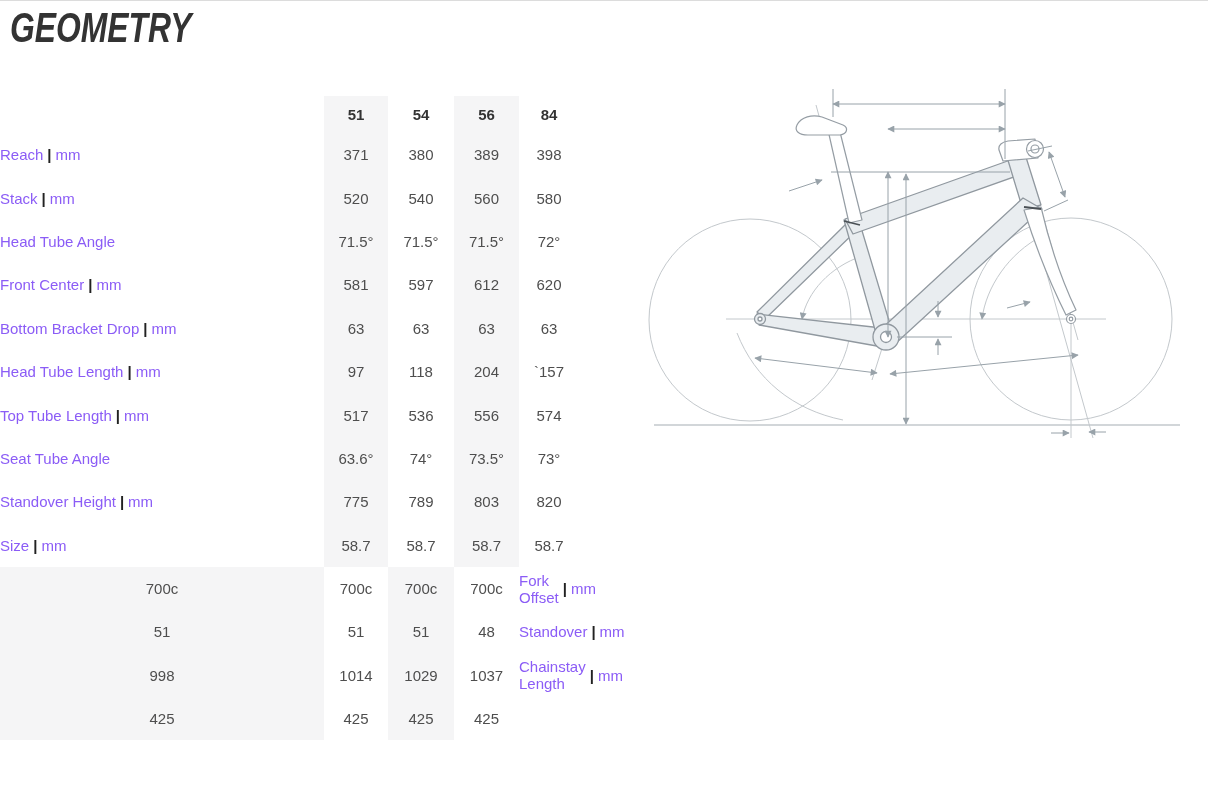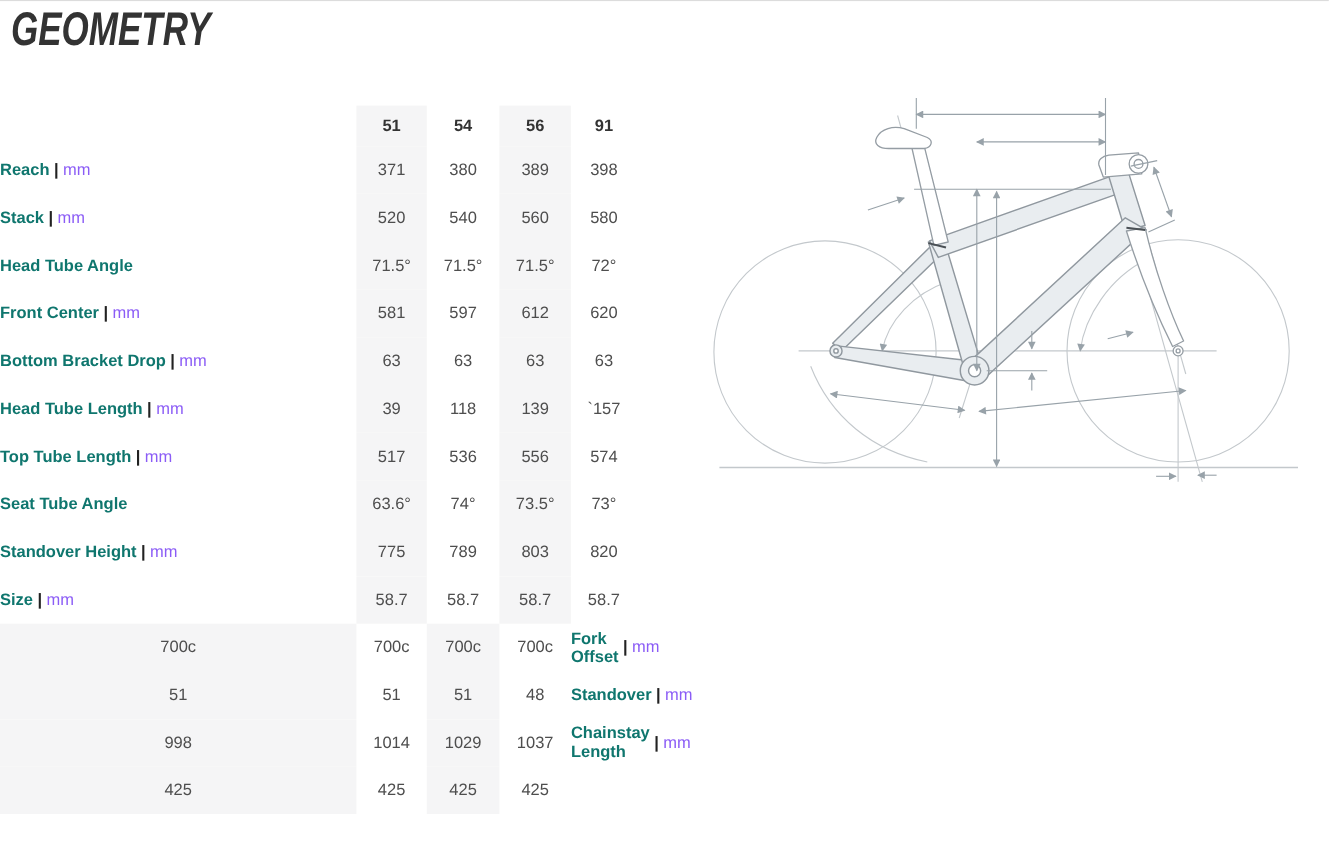--- a/index.html
+++ b/index.html
@@ -16,36 +16,36 @@
   .geo-table{
     position:absolute;left:0;top:95px;
     display:grid;
     grid-template-columns:324px 64px 66px 65px 60px;
     grid-template-rows:37px repeat(14,43.4px);
   }
   .cell{display:flex;align-items:center;justify-content:center;font-size:15px;color:#4e4e4e;}
   .cell.shaded{background:#f5f5f6;}
   .cell.header{font-weight:bold;color:#333;}
   .cell.label{justify-content:flex-start;}
-  .row-name{font-weight:bold;color:#0f766e;}
+  .row-name{font-weight:normal;color:#8b5cf6;}
   .row-sep{font-weight:bold;color:#222;margin:0 4px;}
   .row-unit{color:#8b5cf6;}
   .diagram{position:absolute;left:640px;top:85px;width:568px;height:380px;}
 </style>
 </head>
 <body>
 
 <div class="page-title">GEOMETRY</div>
 
 <div class="geo-table" id="geoTable">
     <div class="cell label"></div>
     <div class="cell header shaded">51</div>
     <div class="cell header">54</div>
     <div class="cell header shaded">56</div>
-    <div class="cell header">91</div>
+    <div class="cell header">84</div>
     <div class="cell label">
       <span class="row-name">Reach</span>
       <span class="row-sep">|</span>
       <span class="row-unit">mm</span>
     </div>
     <div class="cell shaded">371</div>
     <div class="cell">380</div>
     <div class="cell shaded">389</div>
     <div class="cell">398</div>
     <div class="cell label">
@@ -80,23 +80,23 @@
     </div>
     <div class="cell shaded">63</div>
     <div class="cell">63</div>
     <div class="cell shaded">63</div>
     <div class="cell">63</div>
     <div class="cell label">
       <span class="row-name">Head Tube Length</span>
       <span class="row-sep">|</span>
       <span class="row-unit">mm</span>
     </div>
-    <div class="cell shaded">39</div>
+    <div class="cell shaded">97</div>
     <div class="cell">118</div>
-    <div class="cell shaded">139</div>
+    <div class="cell shaded">204</div>
     <div class="cell">`157</div>
     <div class="cell label">
       <span class="row-name">Top Tube Length</span>
       <span class="row-sep">|</span>
       <span class="row-unit">mm</span>
     </div>
     <div class="cell shaded">517</div>
     <div class="cell">536</div>
     <div class="cell shaded">556</div>
     <div class="cell">574</div>

